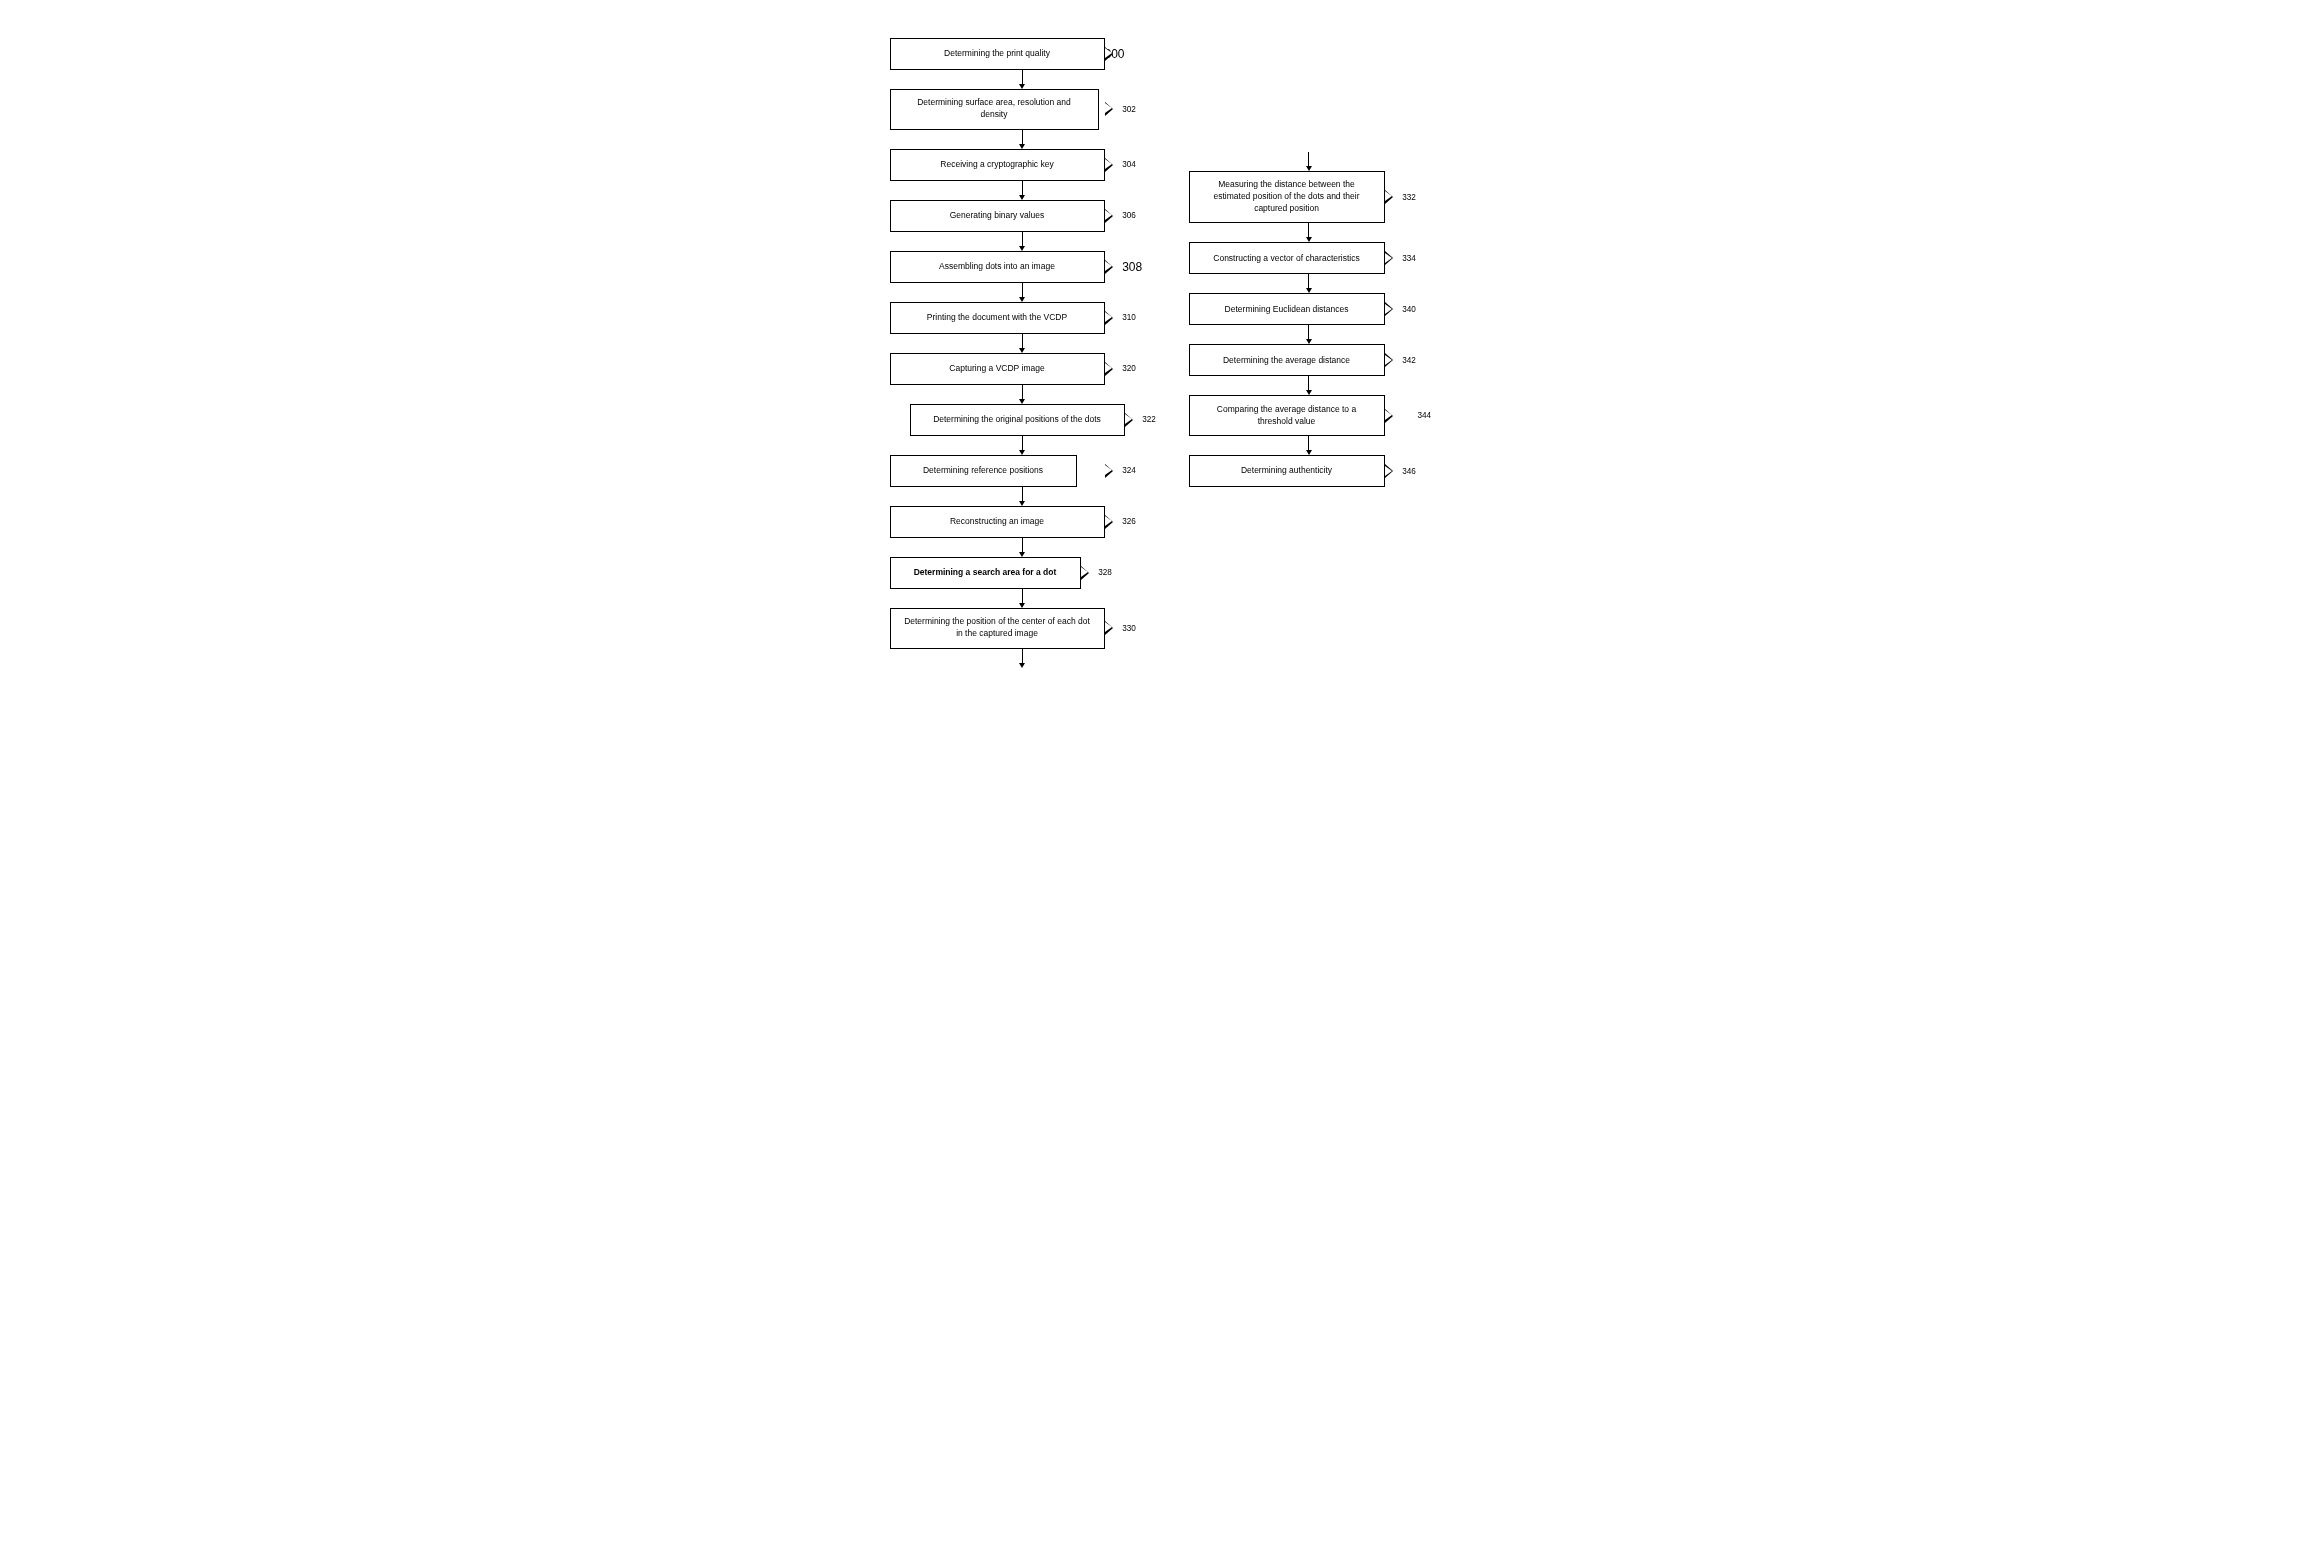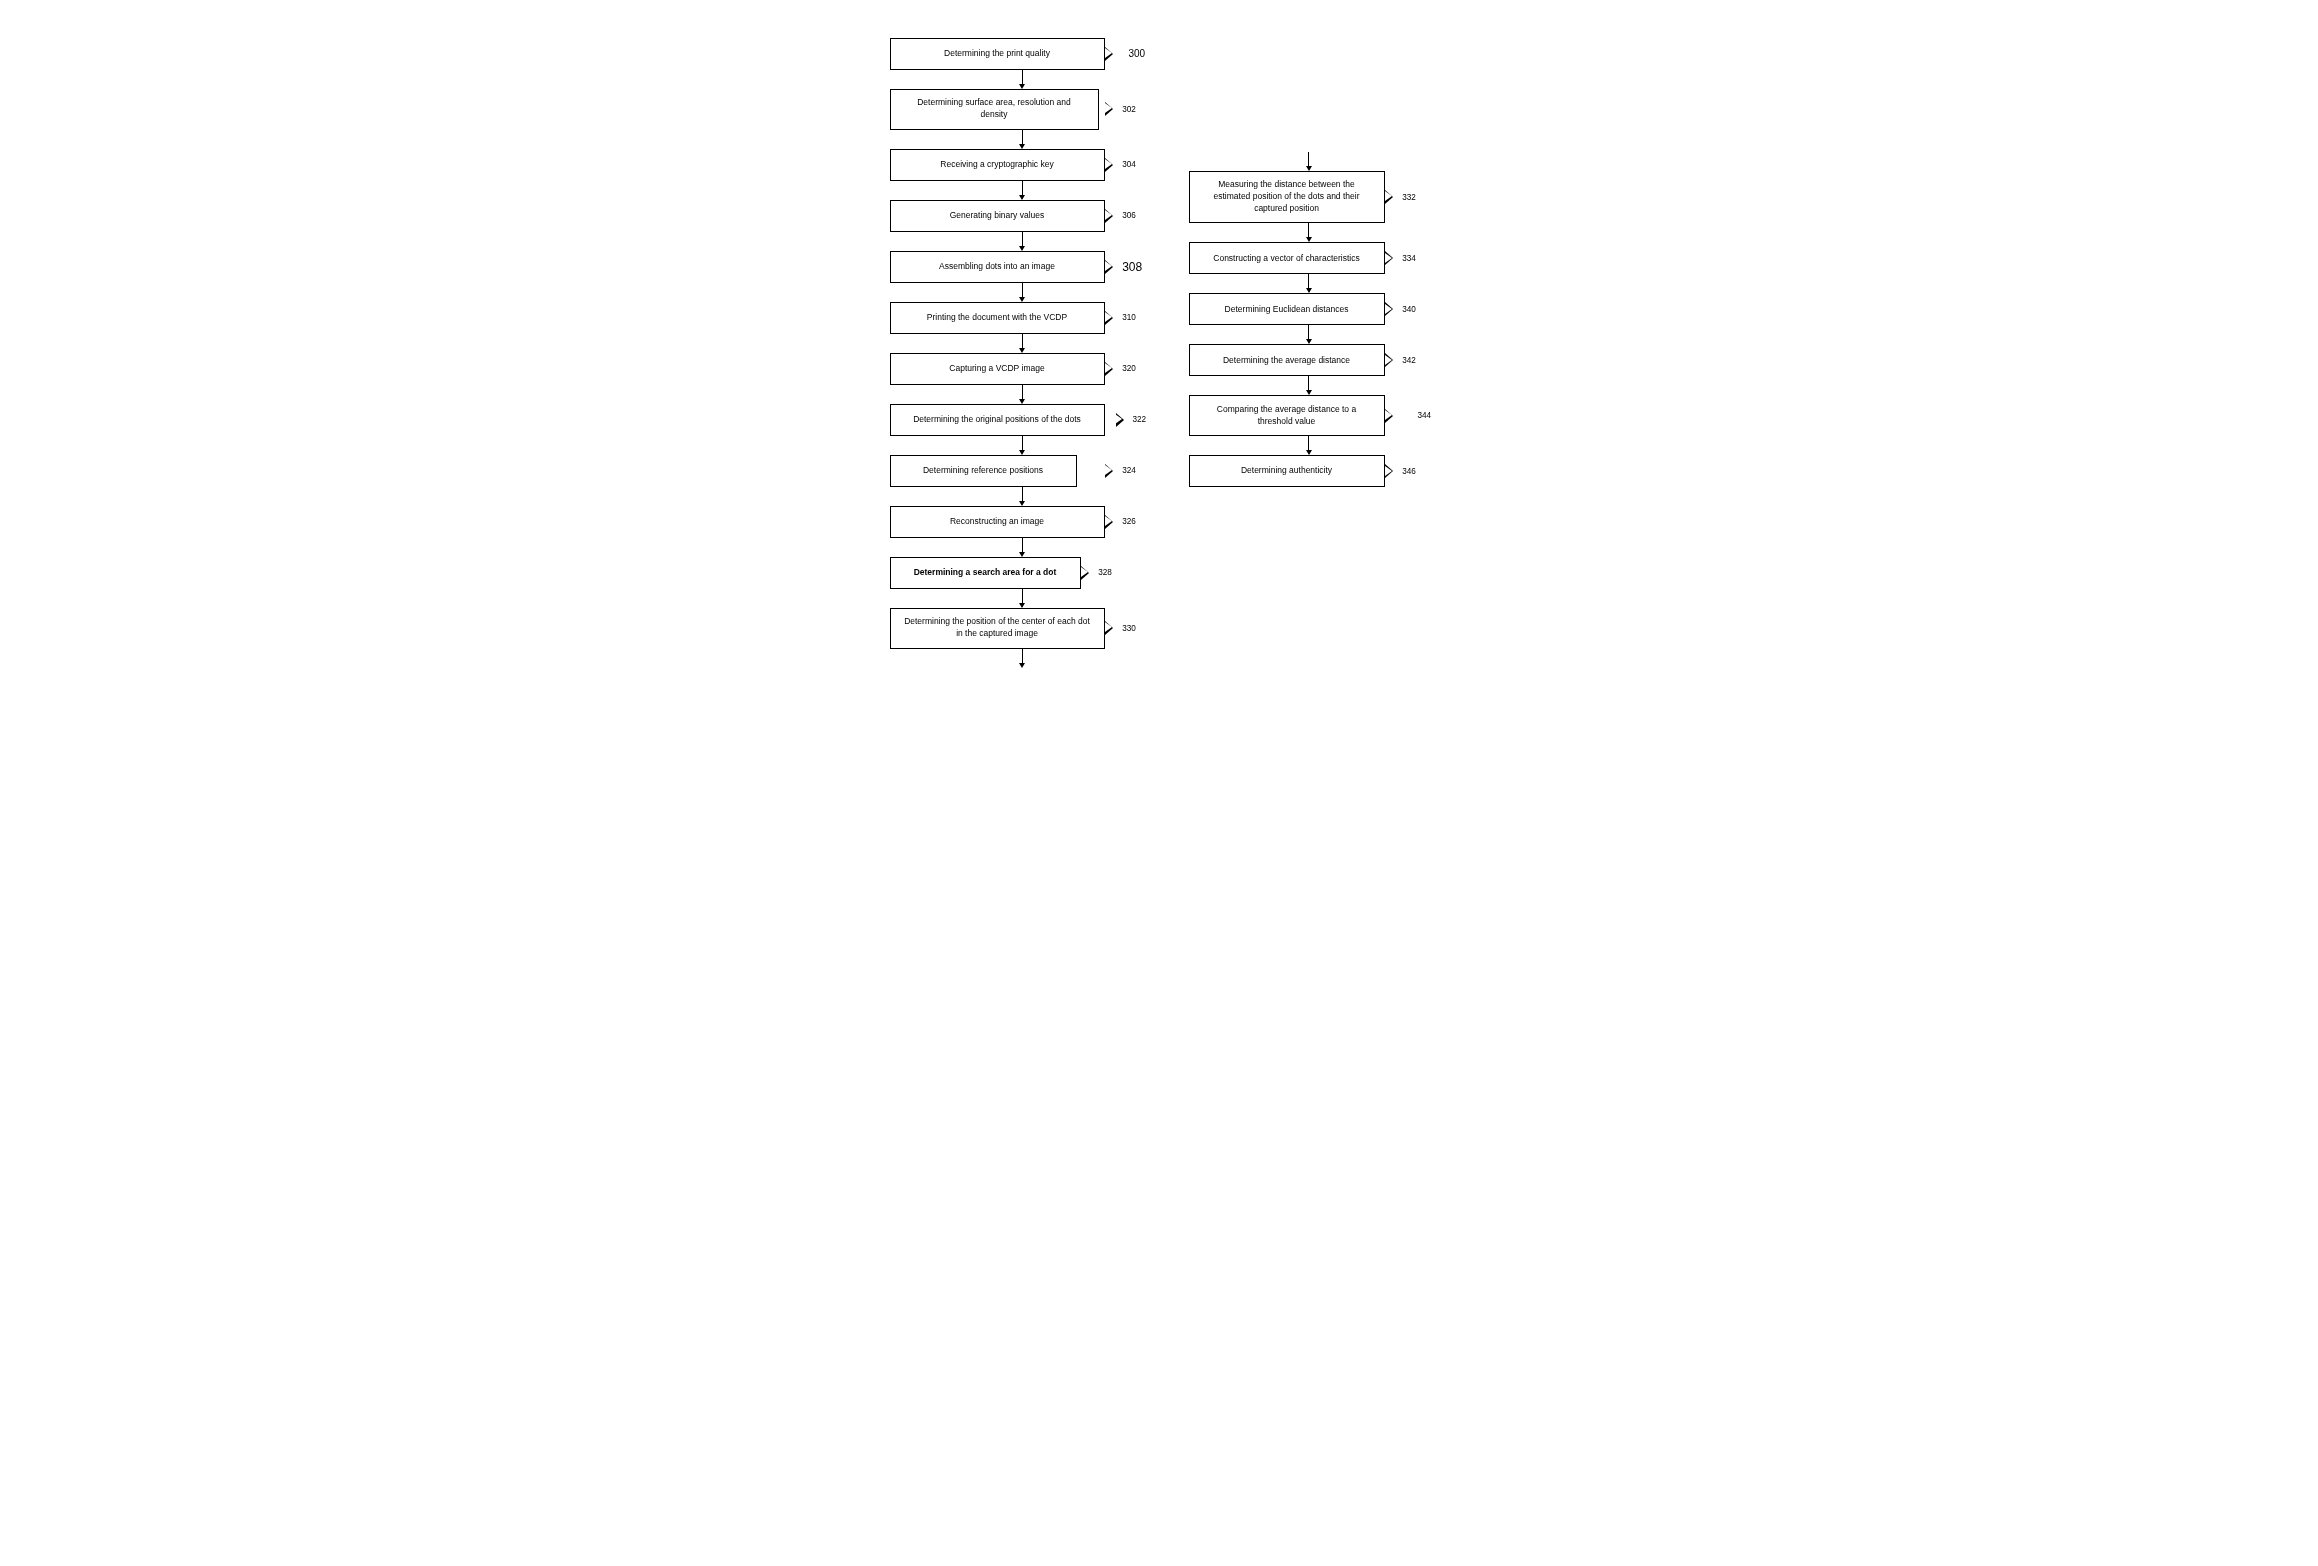--- a/index.html
+++ b/index.html
@@ -84,21 +84,21 @@
   <div class="column left-column" id="left-col">
   <div class="item-row">
         <div style="position: relative; display: inline-flex; align-items: center; width: 215px;">
           <div class="box" style="width: 215px;">
             <span>Determining the print quality</span>
           </div>
           <div style="position: absolute; right: -8.8px; top: 50%; transform: translateY(-50%); width: 0px; height: 0px; border-top: 7px solid transparent; border-bottom: 7px solid transparent; border-left: 8.8px solid rgb(0, 0, 0); z-index: 2;">
             <div style="position: absolute; right: 1.3px; top: -5.7px; width: 0px; height: 0px; border-top: 5.7px solid transparent; border-bottom: 5.7px solid transparent; border-left: 7.6px solid rgb(255, 255, 255); z-index: 3;"></div>
           </div>
         </div>
-        <span style="margin-left: 24px; font-size: 10px; min-width: 22px; white-space: nowrap;">300</span>
+        <span style="margin-left: 0; font-size: 12px; min-width: 22px; white-space: nowrap;">300</span>
       </div>
       <div class="arrow-down">
         <div class="arrow-line"></div>
         <div class="arrow-head"></div>
       </div>
       <div class="item-row">
         <div style="position: relative; display: inline-flex; align-items: center; width: 215px;">
           <div class="box" style="width: 209px;">
             <span>Determining surface area, resolution and density</span>
           </div>
@@ -181,21 +181,21 @@
             <div style="position: absolute; right: 1.3px; top: -5.7px; width: 0px; height: 0px; border-top: 5.7px solid transparent; border-bottom: 5.7px solid transparent; border-left: 7.6px solid rgb(255, 255, 255); z-index: 3;"></div>
           </div>
         </div>
         <span style="margin-left: 17.7px; font-size: 8.2px; min-width: 22px; white-space: nowrap;">320</span>
       </div>
       <div class="arrow-down">
         <div class="arrow-line"></div>
         <div class="arrow-head"></div>
       </div>
       <div class="item-row">
-        <div style="position: relative; display: inline-flex; align-items: center; width: 258px;">
+        <div style="position: relative; display: inline-flex; align-items: center; width: 258px; margin-left: 20px;">
           <div class="box" style="width: 215px;">
             <span>Determining the original positions of the dots</span>
           </div>
           <div style="position: absolute; right: -8.8px; top: 50%; transform: translateY(-50%); width: 0px; height: 0px; border-top: 7px solid transparent; border-bottom: 7px solid transparent; border-left: 8.8px solid rgb(0, 0, 0); z-index: 2;">
             <div style="position: absolute; right: 1.3px; top: -5.7px; width: 0px; height: 0px; border-top: 5.7px solid transparent; border-bottom: 5.7px solid transparent; border-left: 7.6px solid rgb(255, 255, 255); z-index: 3;"></div>
           </div>
         </div>
         <span style="margin-left: 17.7px; font-size: 8.2px; min-width: 22px; white-space: nowrap;">322</span>
       </div>
       <div class="arrow-down">

